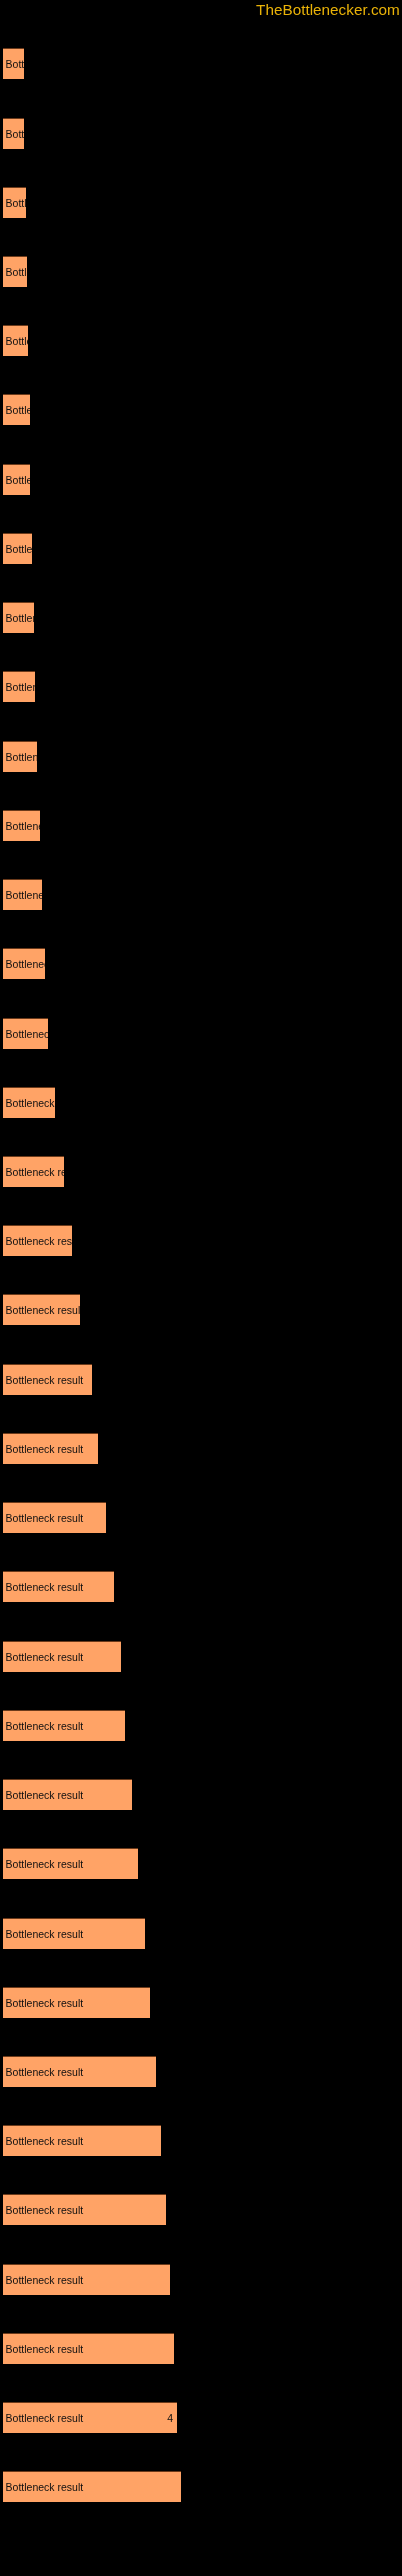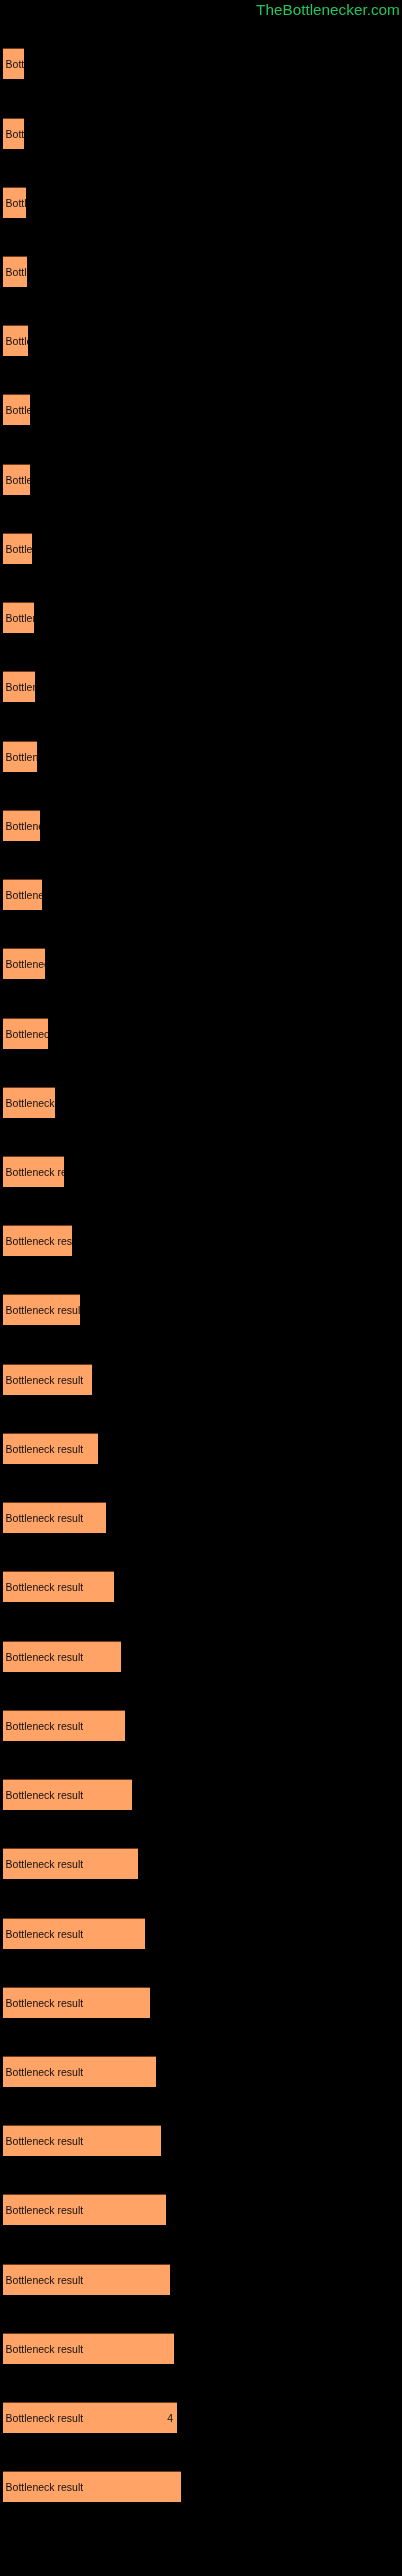--- a/index.html
+++ b/index.html
@@ -28,21 +28,21 @@
     height: 21px;
     text-align: right;
     box-sizing: border-box;
     padding-right: 3.2px;
   }
   #site-title {
     display: inline-block;
     font-family: "Liberation Sans", sans-serif;
     font-size: 15.3px;
     line-height: 19.3px;
-    color: #22c55e;
+    color: #eab308;
     letter-spacing: 0px;
     white-space: nowrap;
   }
   #chart-area {
     position: absolute;
     top: 0;
     left: 0;
     width: 403px;
     height: 2576px;
   }

